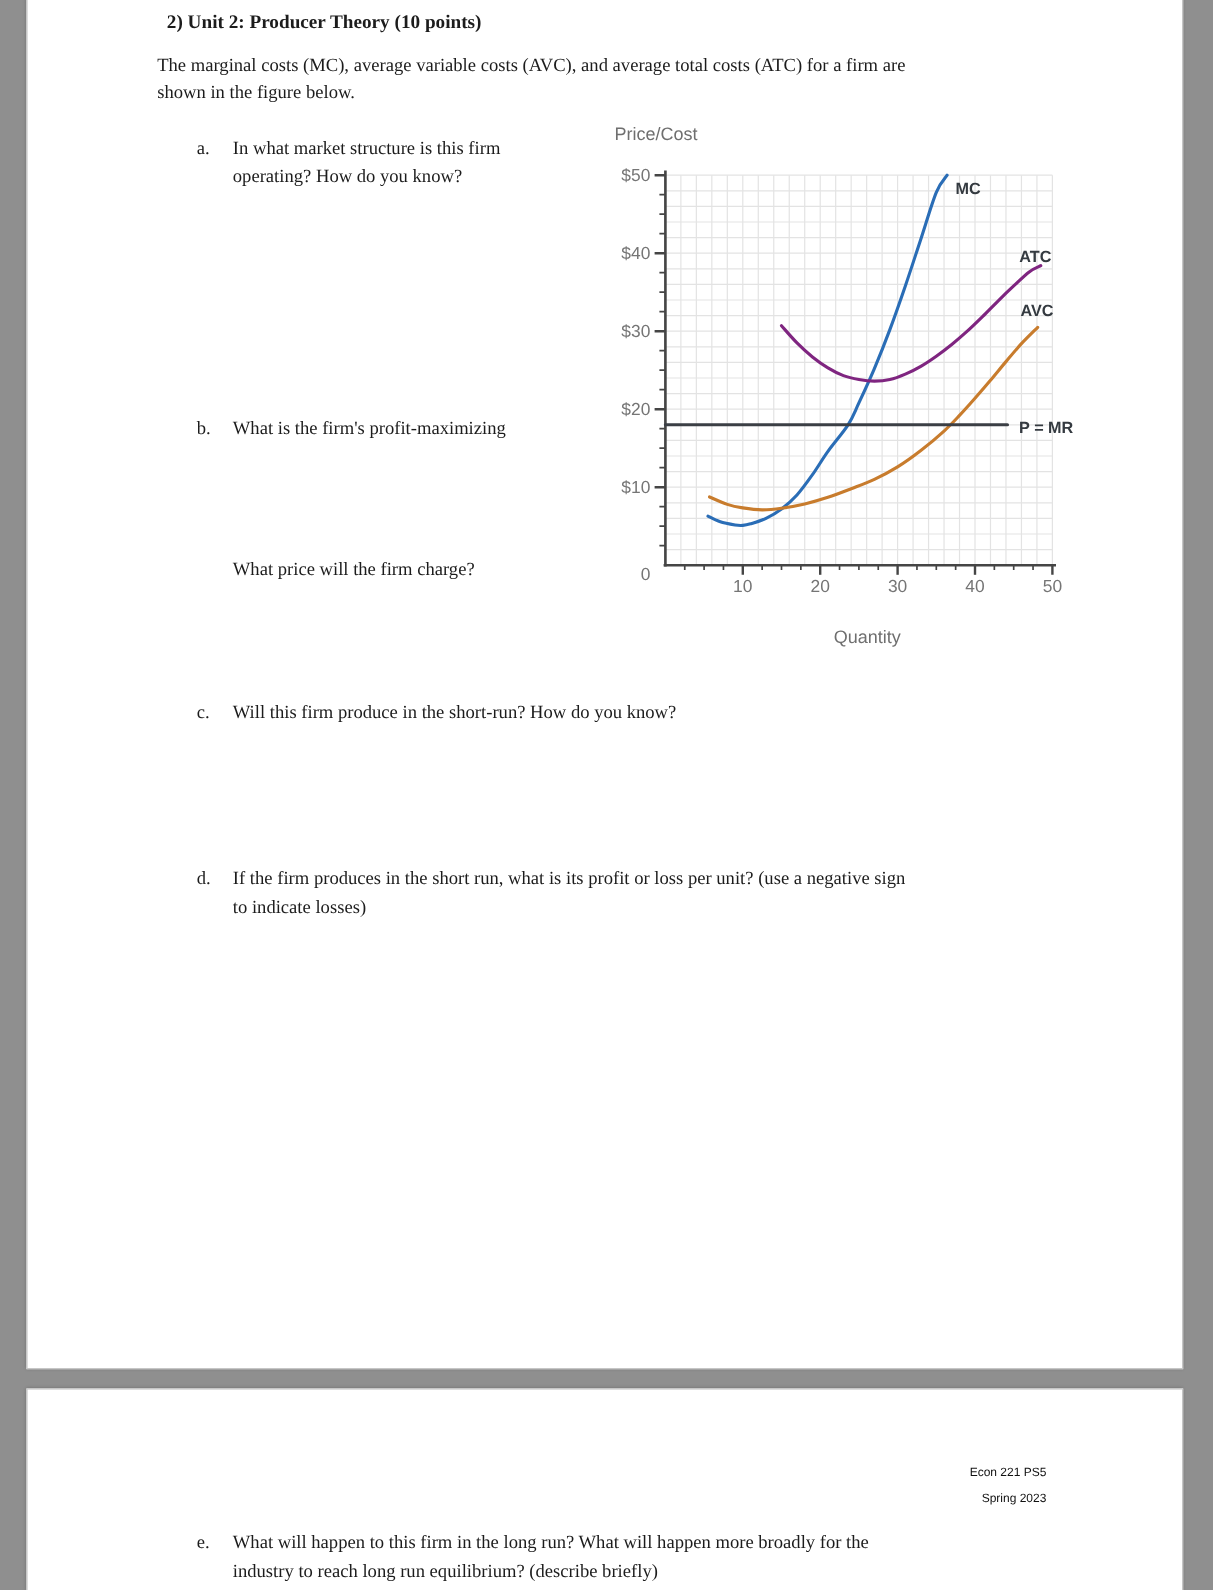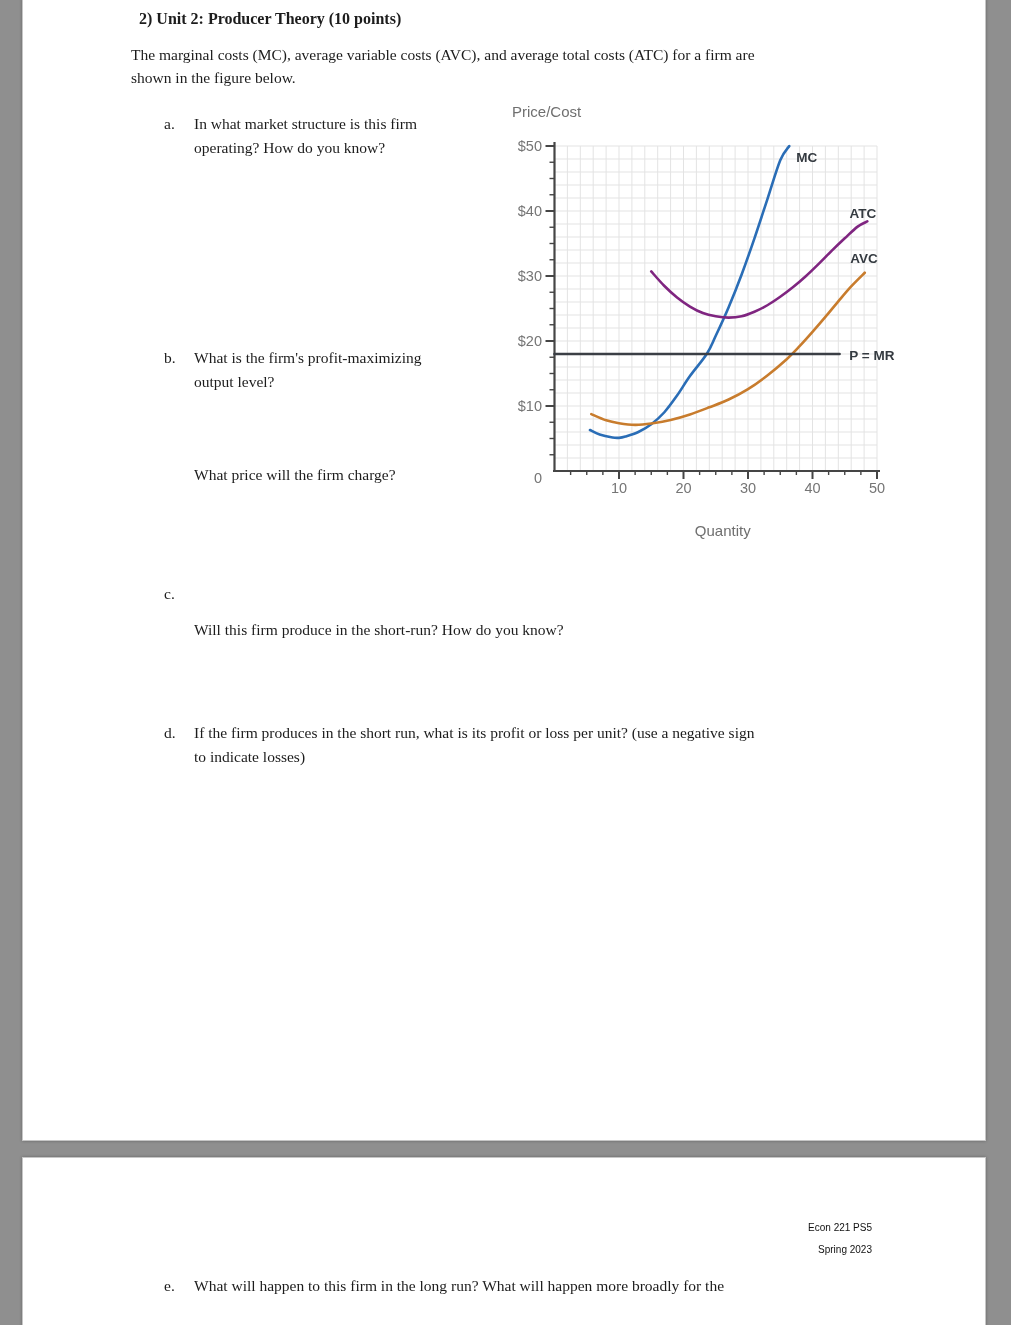--- a/index.html
+++ b/index.html
@@ -47,29 +47,28 @@
     <div class="abs" style="left:171px;top:113px;">
       <span class="q-line">In what market structure is this firm</span>
       <span class="q-line">operating? How do you know?</span>
     </div>
   </div>
 
   <div>
     <span class="abs q-marker" style="left:141px;top:347px;">b.</span>
     <div class="abs" style="left:171px;top:347px;">
       <span class="q-line">What is the firm's profit-maximizing</span>
-      <span class="q-line">output level?</span>
     </div>
   </div>
 
   <div class="abs q-line" style="left:171px;top:464px;">What price will the firm charge?</div>
 
   <div>
     <span class="abs q-marker" style="left:141px;top:583px;">c.</span>
-    <div class="abs" style="left:171px;top:583px;margin-top:36px;">
+    <div class="abs" style="left:171px;top:583px;">
       <span class="q-line">Will this firm produce in the short-run? How do you know?</span>
     </div>
   </div>
 
   <div>
     <span class="abs q-marker" style="left:141px;top:722px;">d.</span>
     <div class="abs" style="left:171px;top:722px;">
       <span class="q-line">If the firm produces in the short run, what is its profit or loss per unit? (use a negative sign</span>
       <span class="q-line">to indicate losses)</span>
     </div>
@@ -200,16 +199,17 @@
 
   <div class="abs course-header" style="right:113px;top:59px;">
     <span class="line">Econ 221 PS5</span>
     <span class="line">Spring 2023</span>
   </div>
 
   <div>
     <span class="abs q-marker" style="left:141px;top:116px;">e.</span>
     <div class="abs" style="left:171px;top:116px;">
       <span class="q-line">What will happen to this firm in the long run? What will happen more broadly for the</span>
+      <span class="q-line">industry to reach long run equilibrium? (describe briefly)</span>
     </div>
   </div>
 
 </div>
 
 </body></html>

